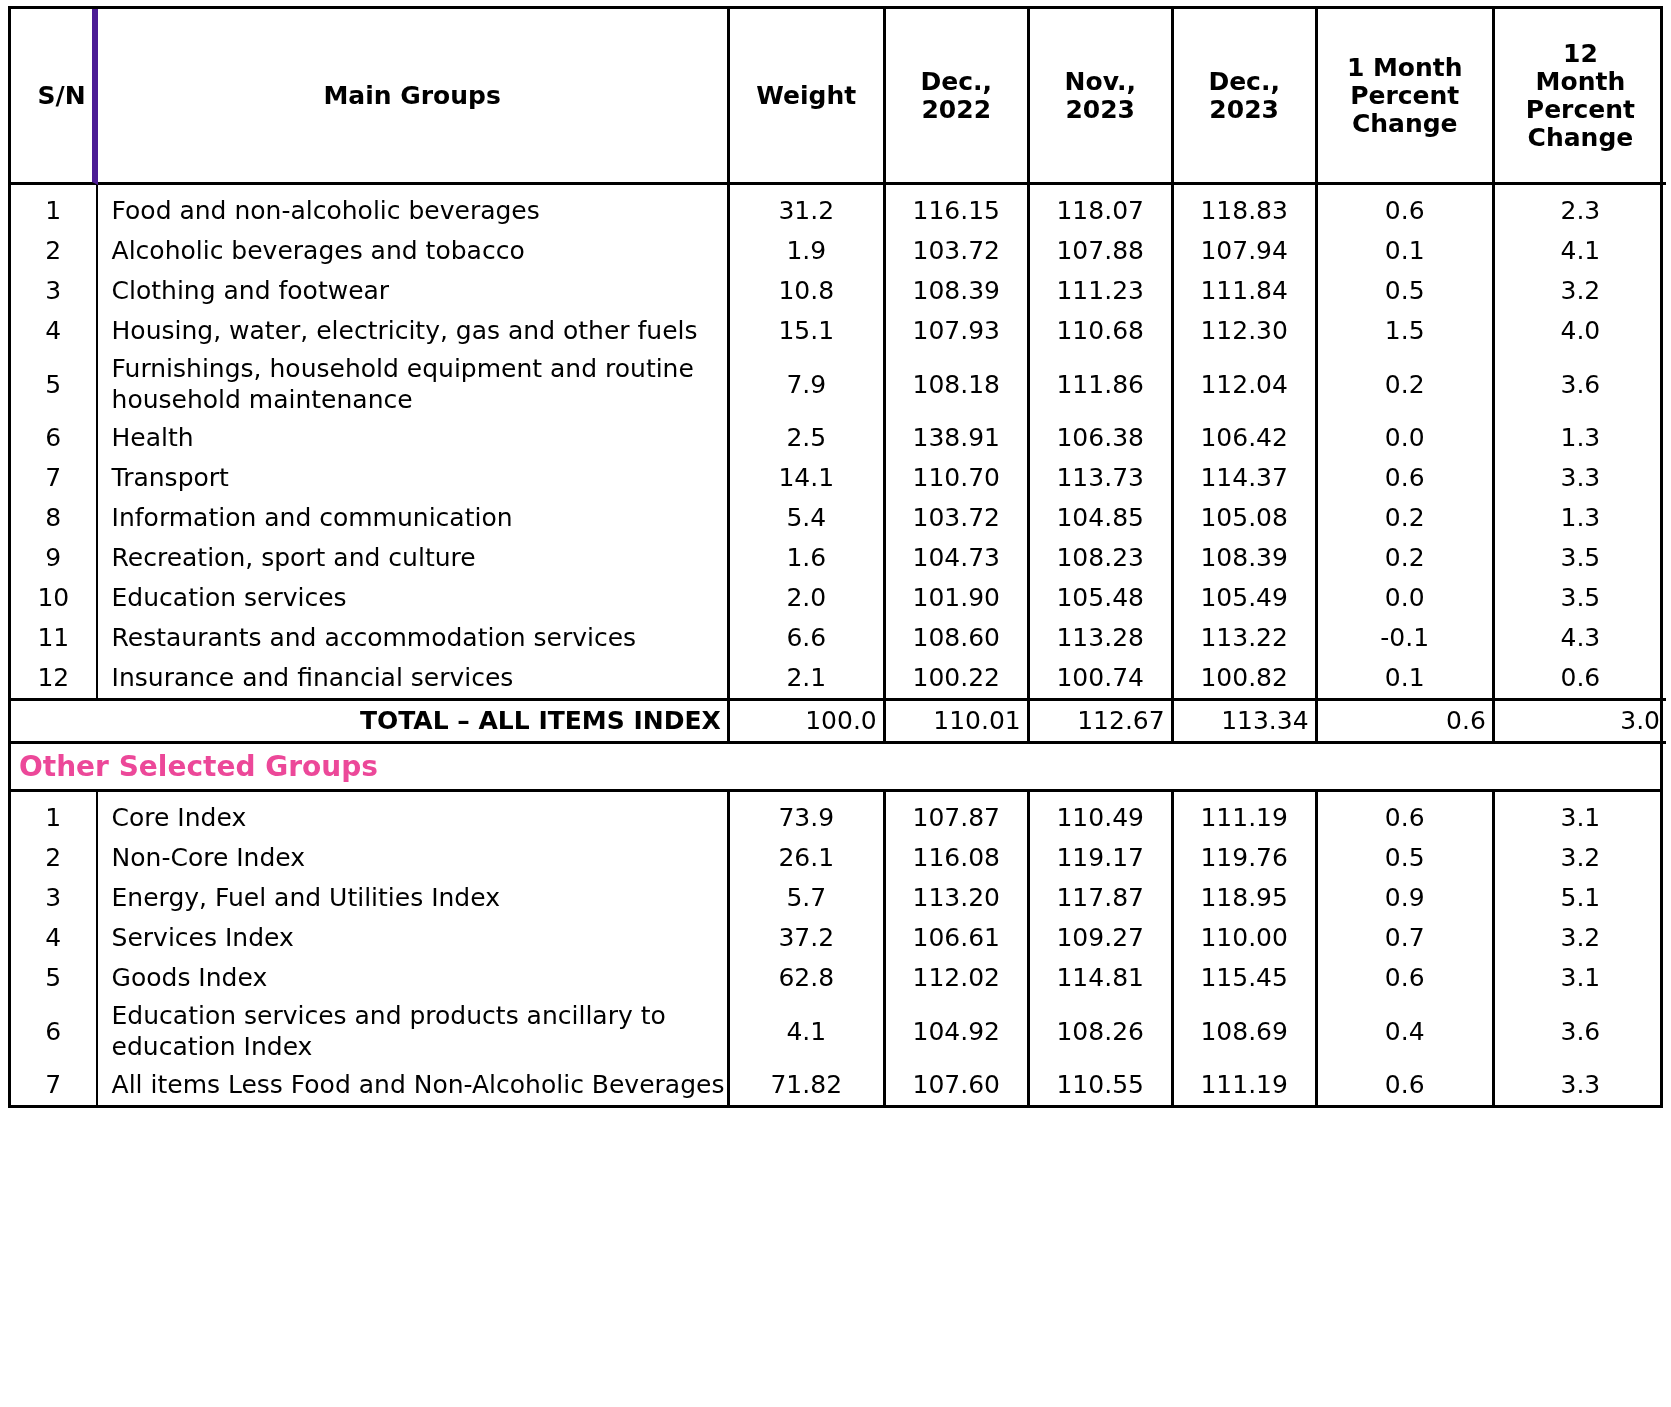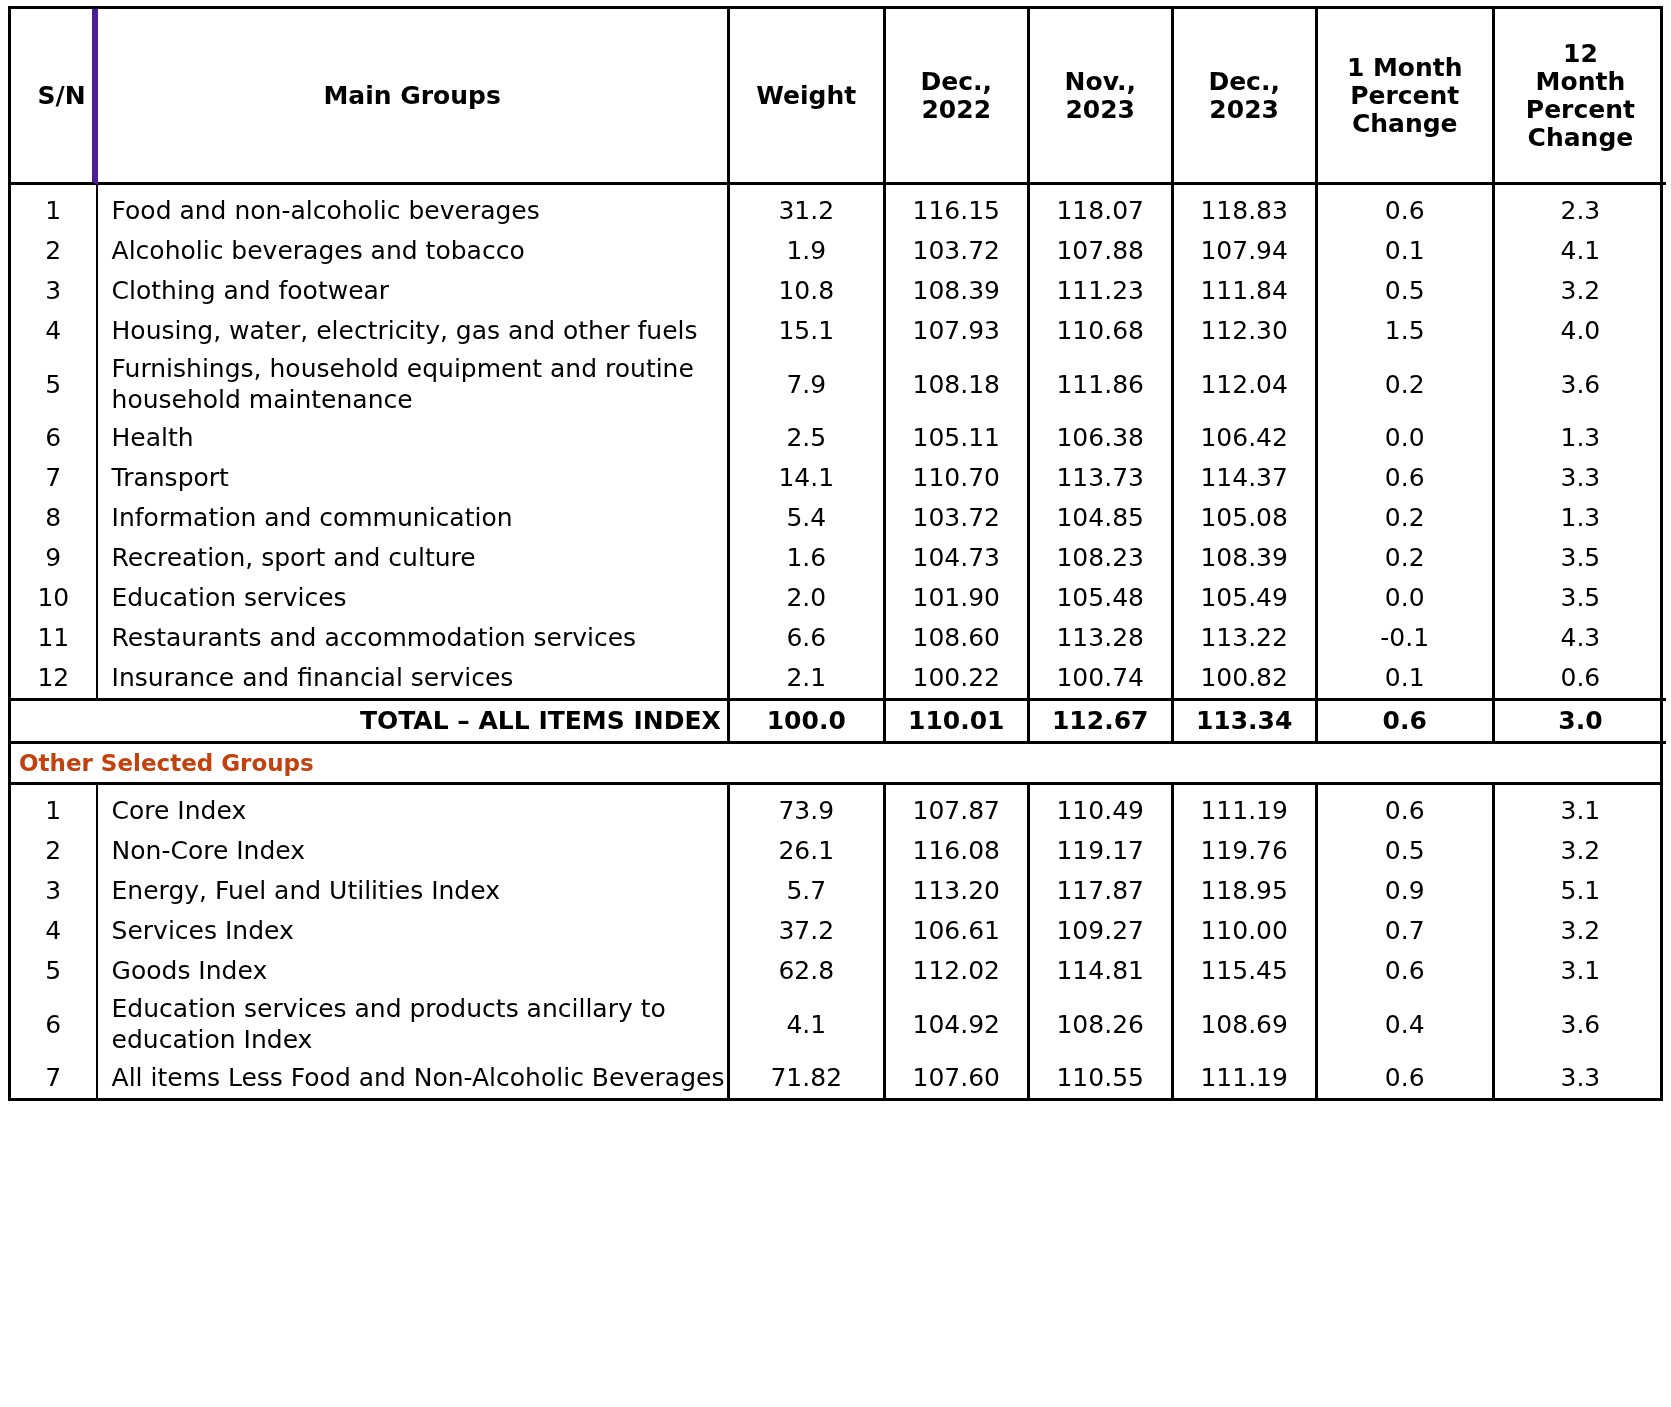--- a/index.html
+++ b/index.html
@@ -68,38 +68,39 @@
   tbody td.sn {
     border-right: 2px solid #000;
     font-size: 25px;
   }
   tbody td.group {
     text-align: left;
     padding-left: 14px;
     padding-right: 0;
   }
   tbody tr.total td {
-    font-weight: bold;
+    font-weight: normal;
     border-top: 3px solid #000;
     border-bottom: 3px solid #000;
     height: 46px;
+    text-align: right;
   }
   tbody tr.total td.total-label {
     text-align: right;
     font-weight: bold;
     border-right: 3px solid #000;
   }
   .section-band {
     border-bottom: 3px solid #000;
     padding: 6px 0 6px 8px;
   }
   .section-band span {
-    color: #c2410c;
+    color: #ec4899;
     font-weight: bold;
-    font-size: 23px;
+    font-size: 28px;
   }
   .spacer-row td {
     height: 6px;
     padding: 0;
     border-right: 3px solid #000;
   }
   .spacer-row td.last { border-right: none; }
   .two-line { line-height: 1.22; margin-top: 40px; }
 </style>
 </head>
@@ -207,21 +208,21 @@
           <td>108.18</td>
           <td>111.86</td>
           <td>112.04</td>
           <td>0.2</td>
           <td class="last">3.6</td>
         </tr>
         <tr>
           <td class="sn">6</td>
           <td class="group">Health</td>
           <td>2.5</td>
-          <td>105.11</td>
+          <td>138.91</td>
           <td>106.38</td>
           <td>106.42</td>
           <td>0.0</td>
           <td class="last">1.3</td>
         </tr>
         <tr>
           <td class="sn">7</td>
           <td class="group">Transport</td>
           <td>14.1</td>
           <td>110.70</td>

